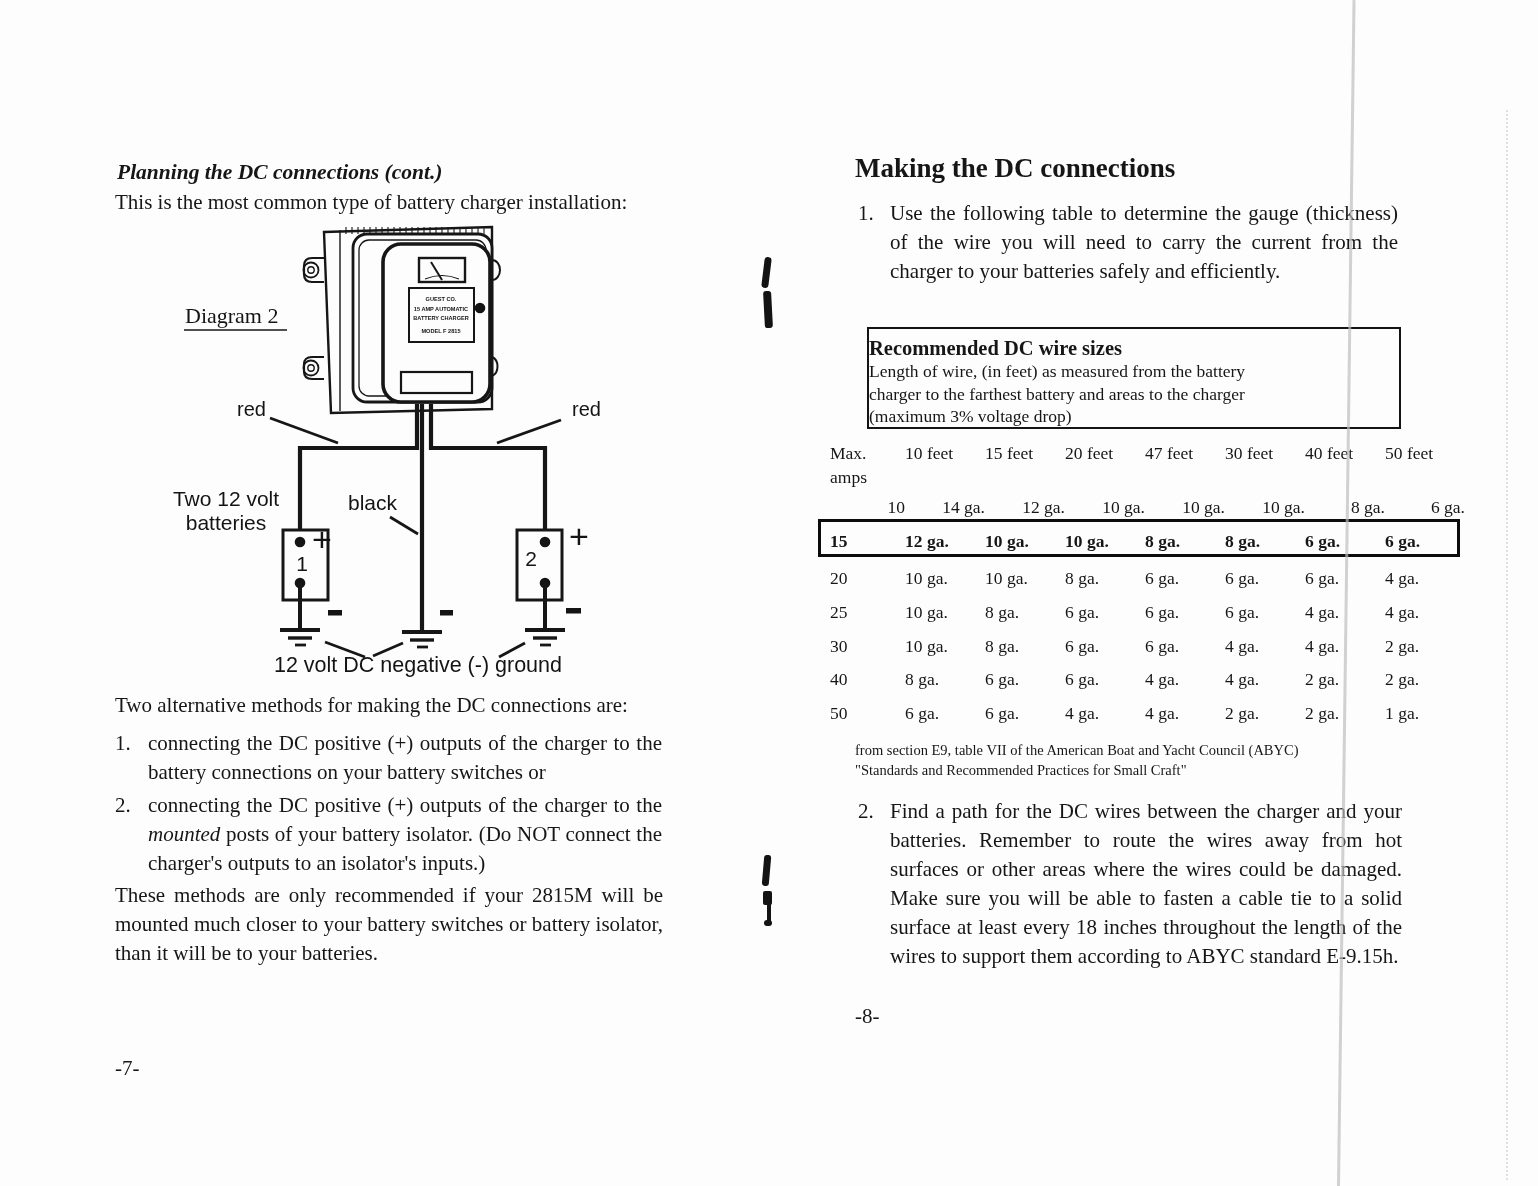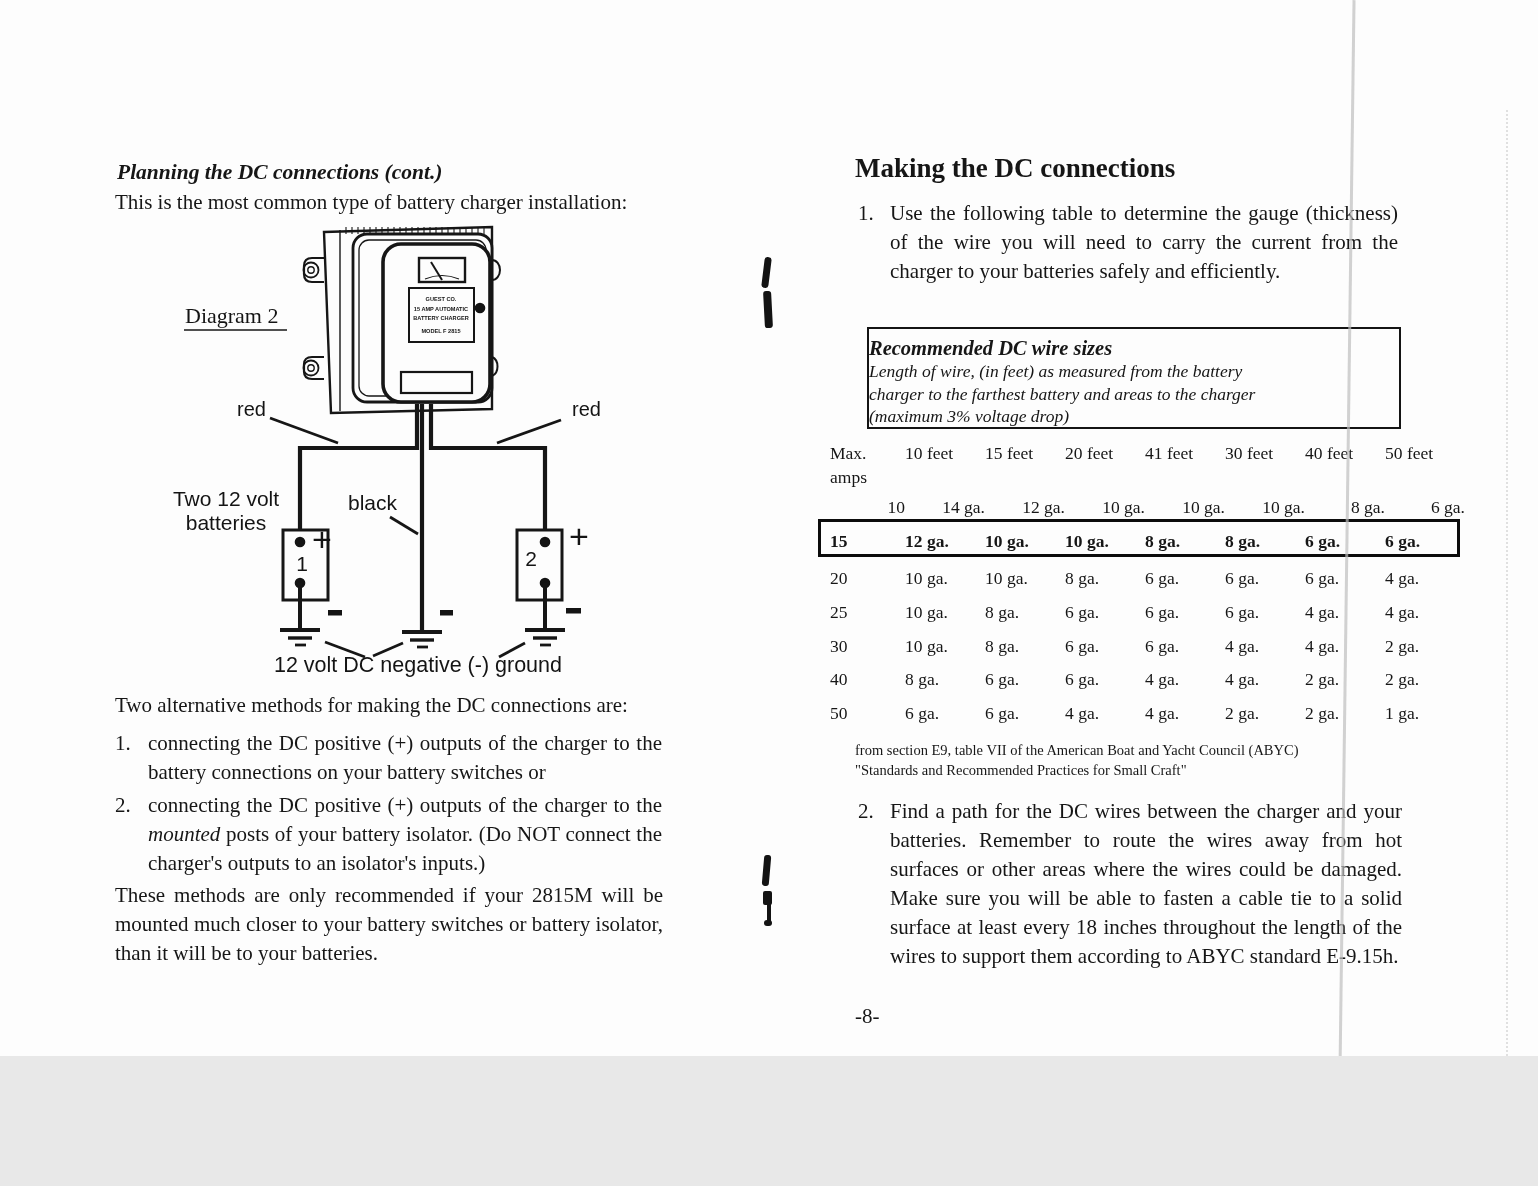--- a/index.html
+++ b/index.html
@@ -1,34 +1,34 @@
 <!DOCTYPE html>
 <html><head>
 <meta charset="utf-8">
 <style>
   * { margin:0; padding:0; box-sizing:border-box; }
   body { background:#e8e8e8; }
   .page {
-    position:relative; width:1538px; height:1056px;
+    position:relative; width:1538px; height:1186px;
     background:#fdfdfd; overflow:hidden;
     font-family:"Liberation Serif", serif; color:#161616;
   }
   .abs { position:absolute; }
   .just  { text-align:justify; }
   .ctr   { text-align:left; }
   .b     { font-weight:bold; }
   .i     { font-style:italic; }
 
   .body-text { font-size:21px; line-height:29px; }
   .list-num  { font-size:21px; line-height:29px; }
 
   .lp-heading { font-size:21.5px; font-weight:bold; font-style:italic; }
   .rp-title   { font-size:27px; font-weight:bold; }
 
-  .wirebox { border:2.5px solid #141414;font-style:italic; }
+  .wirebox { border:2.5px solid #141414; }
   .wirebox-title { font-size:20.5px; font-weight:bold; margin-top:8px; }
   .wirebox-sub   { font-size:17.5px; line-height:22.5px; }
 
   .trow { position:absolute; left:830px; display:grid;
           grid-template-columns:75px repeat(7, 80px);
           font-size:17.5px; line-height:24px; }
   .trow .b { font-weight:normal; }
   .hl-box { position:absolute; left:818px; top:519px; width:642px; height:38px;
             border:3px solid #0c0c0c; }
   .footnote { font-size:14.5px; line-height:20px; }
@@ -209,21 +209,21 @@
   </div>
 
   <div class="trow" style="top:441px;">
     <div class="b">
       <div>Max.</div>
       <div>amps</div>
     </div>
     <div class="b">10 feet</div>
     <div class="b">15 feet</div>
     <div class="b">20 feet</div>
-    <div class="b">41 feet</div>
+    <div class="b">47 feet</div>
     <div class="b">30 feet</div>
     <div class="b">40 feet</div>
     <div class="b">50 feet</div>
   </div>
 
   <div class="trow" style="top:495px;text-align:right;">
     <div>10</div>
     <div>14 ga.</div>
       <div>12 ga.</div>
     <div>10 ga.</div>

